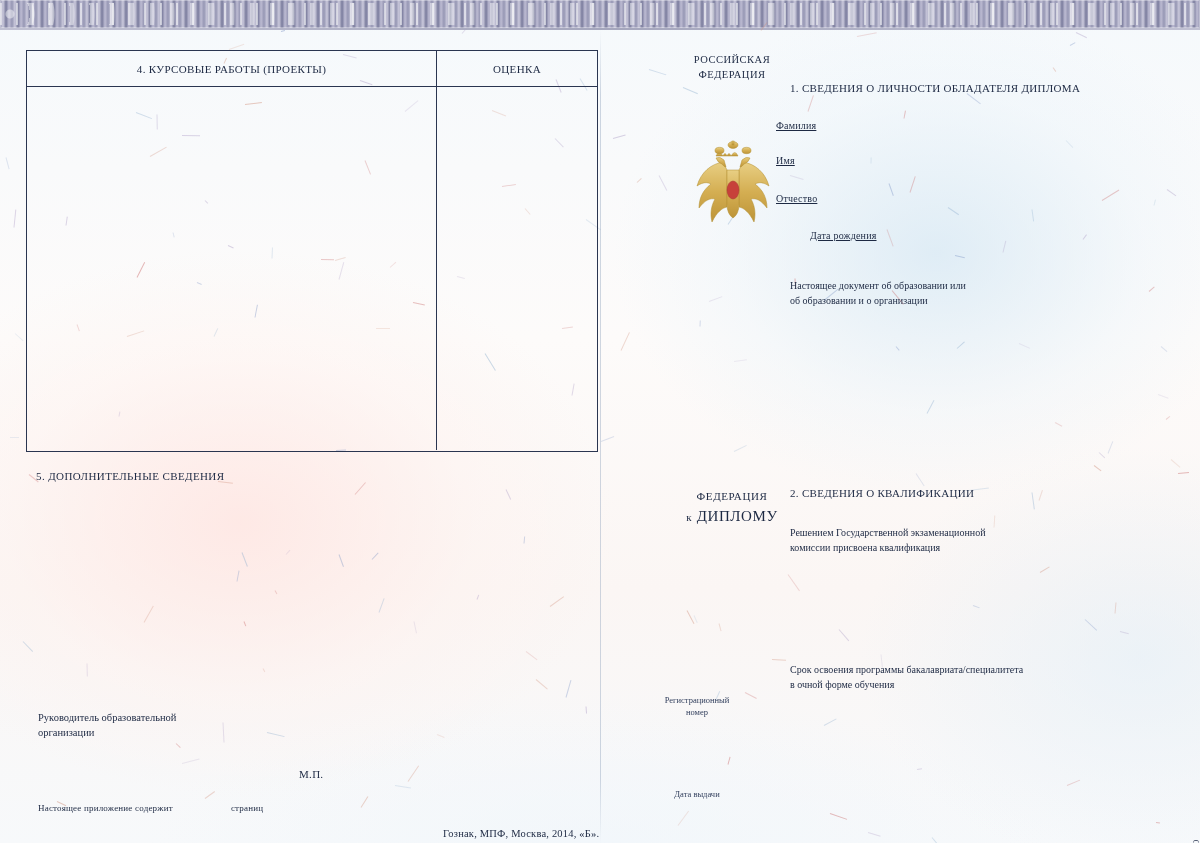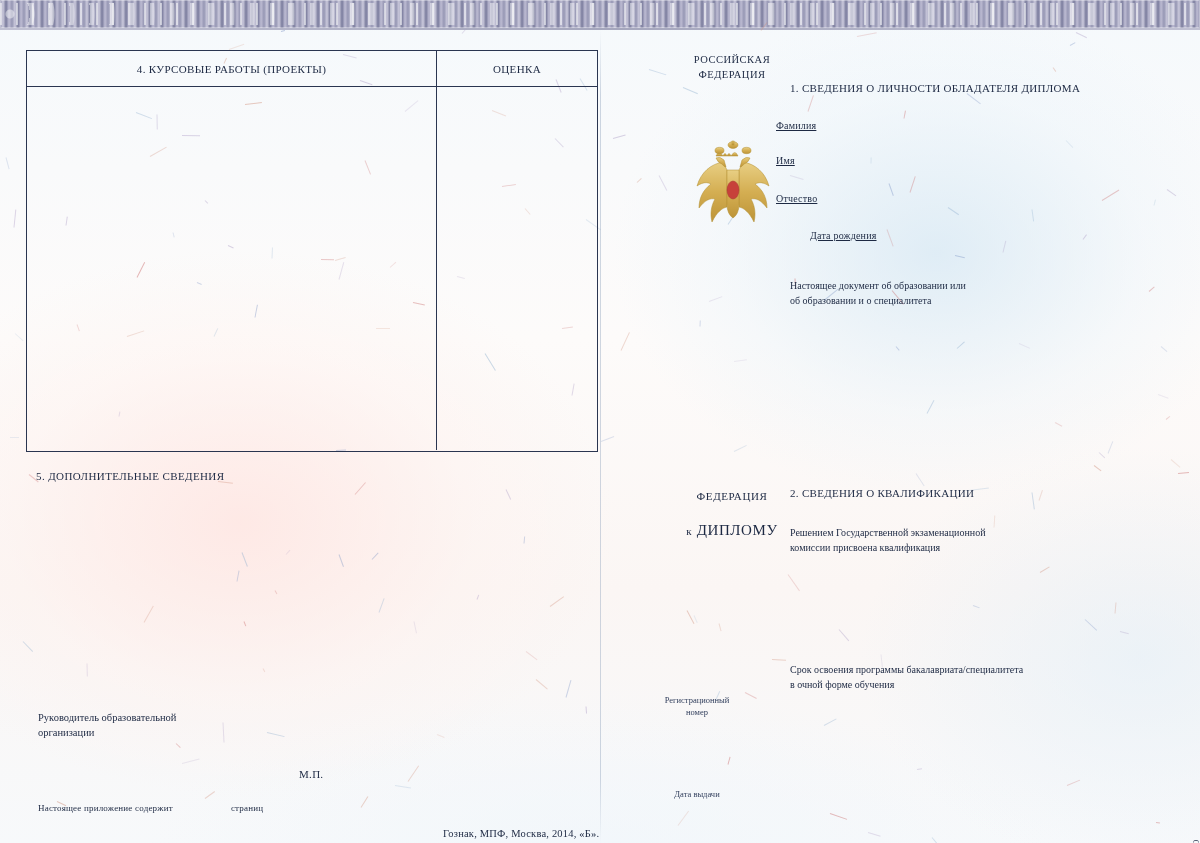--- a/index.html
+++ b/index.html
@@ -112,21 +112,21 @@
     position:absolute;left:47px;top:22px;width:170px;text-align:center;
     font-size:10.5px;line-height:15px;letter-spacing:.5px;color:#1d2943;
   }
   .emblem{
     position:absolute;left:93px;top:110px;width:80px;height:100px;
   }
   .prilozhenie{
     position:absolute;left:42px;top:460px;width:180px;text-align:center;color:#1d2943;
   }
   .prilozhenie .l1{font-size:11px;letter-spacing:.6px;}
-  .prilozhenie .l2{font-size:15px;letter-spacing:.6px;margin-top:20px;}
+  .prilozhenie .l2{font-size:15px;letter-spacing:.6px;margin-top:6px;}
   .prilozhenie .l2 .small{font-size:11px;}
   .regnum{
     position:absolute;left:637px;top:694px;width:120px;text-align:center;
     font-size:8.5px;line-height:12px;color:#33405e;
   }
   .dateiss{
     position:absolute;left:637px;top:789px;width:120px;text-align:center;
     font-size:8.5px;color:#33405e;
   }
 
@@ -404,21 +404,21 @@
     </div>
 
     <div class="sec1-title">1. СВЕДЕНИЯ О ЛИЧНОСТИ ОБЛАДАТЕЛЯ ДИПЛОМА</div>
     <div class="fld f1">Фамилия</div>
     <div class="fld f2">Имя</div>
     <div class="fld f3">Отчество</div>
     <div class="fld f4">Дата рождения</div>
 
     <div class="prevdoc">
       <div>Настоящее документ об образовании или</div>
-      <div>об образовании и о специалитета</div>
+      <div>об образовании и о организации</div>
     </div>
 
     <div class="sec2-title">2. СВЕДЕНИЯ О КВАЛИФИКАЦИИ</div>
     <div class="qual">
       <div>Решением Государственной экзаменационной</div>
       <div>комиссии присвоена квалификация</div>
     </div>
 
     <div class="srok">
       <div>Срок освоения программы бакалавриата/специалитета</div>

